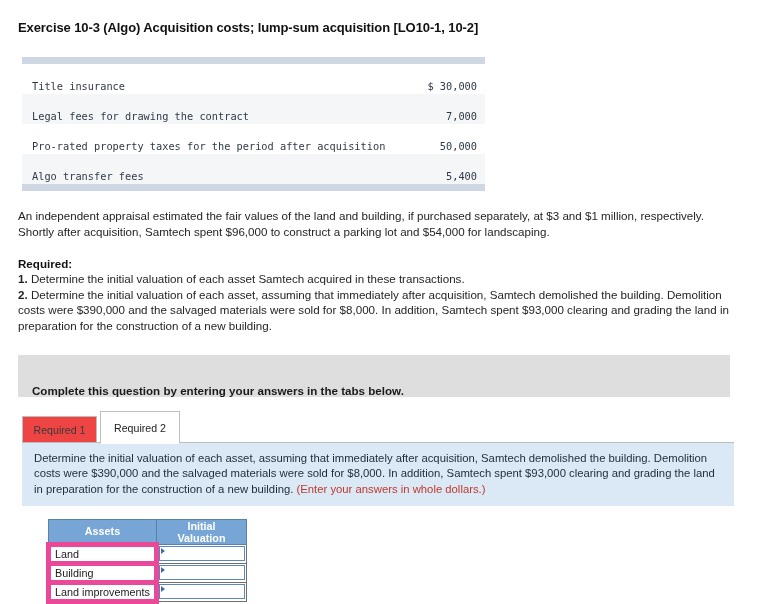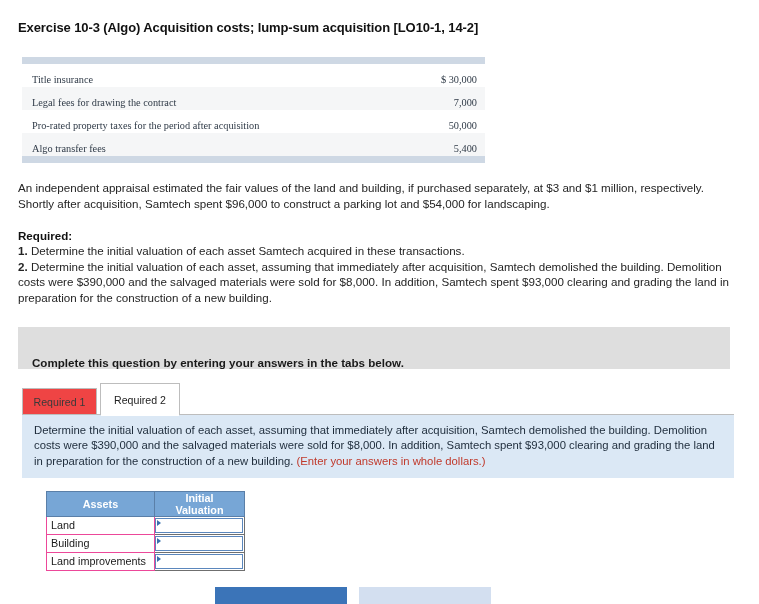--- a/index.html
+++ b/index.html
@@ -48,25 +48,24 @@
     font-size: 10.3px;
     color: #2f3a47;
   }
   .exp-table .band td {
     height: 7px;
     background: #ced8e4;
     padding: 0;
     border: none;
   }
   .exp-table tbody tr.row td {
-    padding: 9px 8px 1px 10px;
+    padding: 16px 8px 1px 10px;
     border: none;
     line-height: 13px;
     white-space: pre;
-    font-family: Liberation Serif, serif;
   }
   .exp-table tbody tr.row.odd td { background: #ffffff; }
   .exp-table tbody tr.row.even td { background: #f5f6f7; }
   .exp-table td.amount {
     text-align: right;
     padding-right: 10px;
     white-space: pre;
   }
 
   
@@ -178,21 +177,21 @@
     font-weight: bold;
     font-size: 10.8px;
     border: 1px solid #5a7fa8;
     height: 17px;
     padding: 0 6px;
     text-align: center;
   }
   .answer-table th.col-assets { width: 108px; }
   .answer-table th.col-valuation { width: 90px; }
   .answer-table td.label-cell {
-    border: 1px solid #ec4899;
+    border: 5px solid #ec4899;
     height: 17px;
     padding: 1px 2px 1px 4px;
     background: #ffffff;
     color: #1a1a1a;
     font-size: 10.8px;
     white-space: nowrap;
   }
   .answer-table td.input-cell {
     border: 1px solid #6f6f6f;
     border-left: none;
@@ -257,21 +256,21 @@
     background: #d3dff0;
     color: #ffffff;
     cursor: default;
   }
 </style>
 </head>
 <body>
 
 <div class="page">
 
-  <div class="exercise-title">Exercise 10-3 (Algo) Acquisition costs; lump-sum acquisition [LO10-1, 14-2]</div>
+  <div class="exercise-title">Exercise 10-3 (Algo) Acquisition costs; lump-sum acquisition [LO10-1, 10-2]</div>
 
 
   <table class="exp-table">
     <tbody>
       <tr class="band">
           <td colspan="2"></td>
         </tr>
       <tr class="row odd">
         <td>Title insurance</td>
         <td class="amount">$ 30,000</td>

